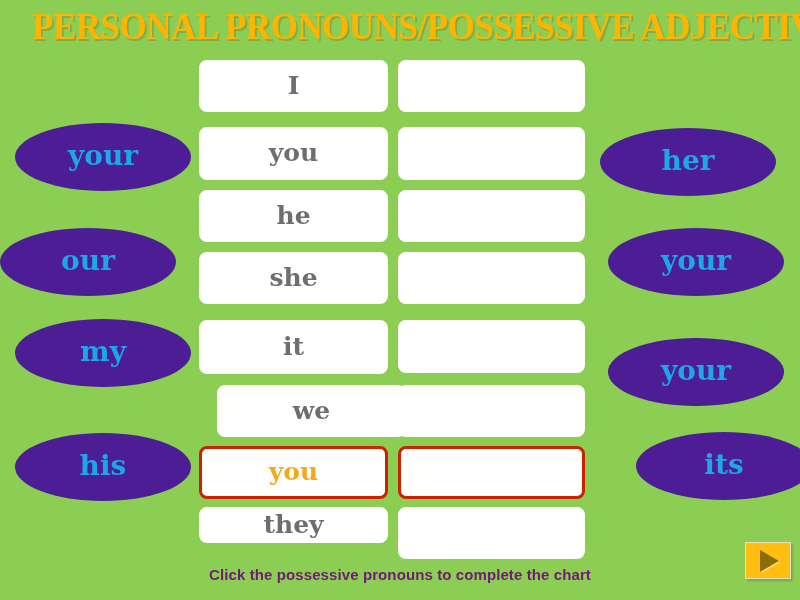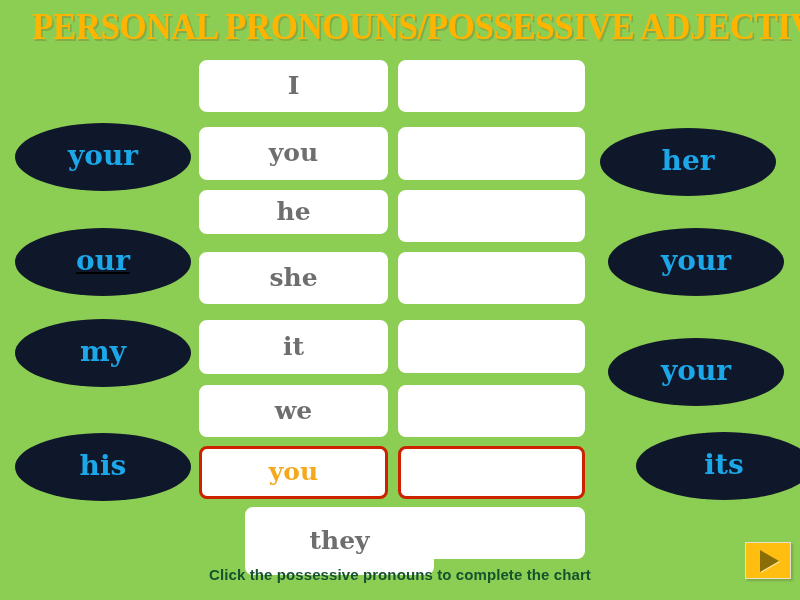--- a/index.html
+++ b/index.html
@@ -34,21 +34,21 @@
     text-shadow: 2px 2px 0 rgba(120,130,60,0.45);
     white-space: nowrap;
     text-transform: uppercase;
   }
 
   
   .ellipse {
     position: absolute;
     width: 176px;
     height: 68px;
-    background: #0f172a;
+    background: #4c1d95;
     border-radius: 50% / 50%;
     display: flex;
     align-items: center;
     justify-content: center;
     box-sizing: border-box;
   }
   .ellipse .word {
     font-family: "DejaVu Serif", "Liberation Serif", serif;
     font-weight: bold;
     font-size: 28px;
@@ -89,21 +89,21 @@
   
   #footer-text {
     position: absolute;
     left: 0;
     top: 566px;
     width: 800px;
     text-align: center;
     font-family: "Liberation Sans", sans-serif;
     font-weight: bold;
     font-size: 15px;
-    color: #14532d;
+    color: #701a75;
     letter-spacing: 0.1px;
     white-space: nowrap;
   }
 
   
   #next-button {
     position: absolute;
     left: 745px;
     top: 542px;
     width: 46px;
@@ -130,21 +130,21 @@
 <body>
 
 <div id="stage">
 
   <div id="title">PERSONAL PRONOUNS/POSSESSIVE ADJECTIVES</div>
 
   <div id="left-options">
       <div class="ellipse" style="top: 123px; left: 15px;">
         <span class="word">your</span>
       </div>
-      <div class="ellipse" style="top: 228px; left: 15px; text-decoration: underline;">
+      <div class="ellipse" style="top: 228px; left: 0;">
         <span class="word">our</span>
       </div>
       <div class="ellipse" style="top: 319px; left: 15px;">
         <span class="word">my</span>
       </div>
       <div class="ellipse" style="top: 433px; left: 15px;">
         <span class="word">his</span>
       </div>
     </div>
 
@@ -169,51 +169,51 @@
       </div>
       <div class="cell right-col" style="top: 60px; height: 52px;">
         <span class="pron"></span>
       </div>
       <div class="cell left-col" style="top: 127px; height: 53px;">
         <span class="pron">you</span>
       </div>
       <div class="cell right-col" style="top: 127px; height: 53px;">
         <span class="pron"></span>
       </div>
-      <div class="cell left-col" style="top: 190px; height: 44px; justify-content: center;">
+      <div class="cell left-col" style="top: 190px; height: 52px; justify-content: center;">
         <span class="pron">he</span>
       </div>
       <div class="cell right-col" style="top: 190px; height: 52px;">
         <span class="pron"></span>
       </div>
       <div class="cell left-col" style="top: 252px; height: 52px;">
         <span class="pron">she</span>
       </div>
       <div class="cell right-col" style="top: 252px; height: 52px;">
         <span class="pron"></span>
       </div>
       <div class="cell left-col" style="top: 320px; height: 54px;">
         <span class="pron">it</span>
       </div>
       <div class="cell right-col" style="top: 320px; height: 53px;">
         <span class="pron"></span>
       </div>
-      <div class="cell left-col" style="top: 385px; height: 52px;">
+      <div class="cell left-col" style="top: 385px; height: 52px; margin-left: 18px;">
         <span class="pron">we</span>
       </div>
       <div class="cell right-col" style="top: 385px; height: 52px;">
         <span class="pron"></span>
       </div>
       <div class="cell left-col selected" style="top: 446px; height: 53px;">
         <span class="pron">you</span>
       </div>
       <div class="cell right-col selected" style="top: 446px; height: 53px;">
         <span class="pron"></span>
       </div>
-      <div class="cell left-col" style="top: 507px; height: 68px; margin-left: 46px;">
+      <div class="cell left-col" style="top: 507px; height: 36px;">
         <span class="pron">they</span>
       </div>
       <div class="cell right-col" style="top: 507px; height: 52px;">
         <span class="pron"></span>
       </div>
     </div>
 
   <div id="footer-text">Click the possessive pronouns to complete the chart</div>
 
   <div id="next-button">

